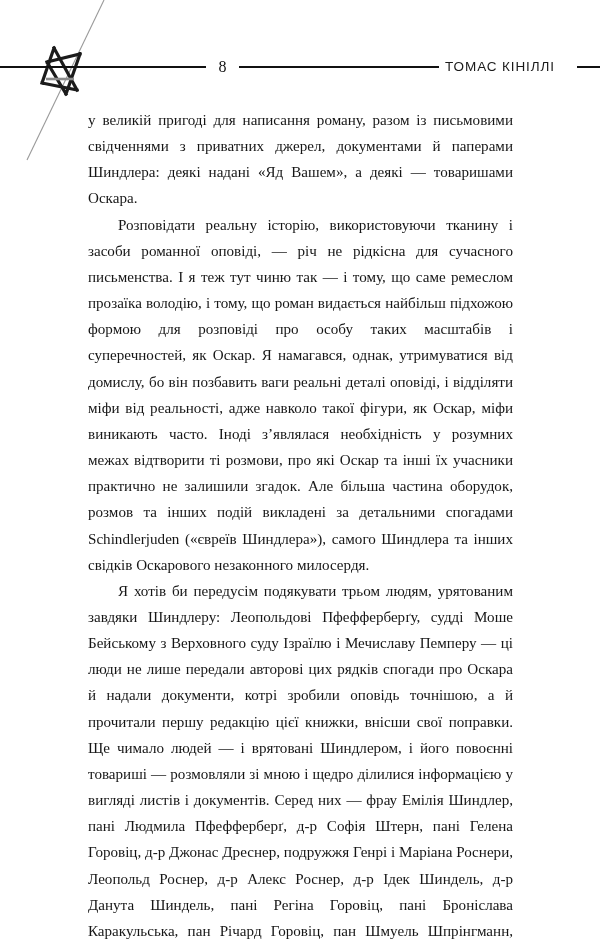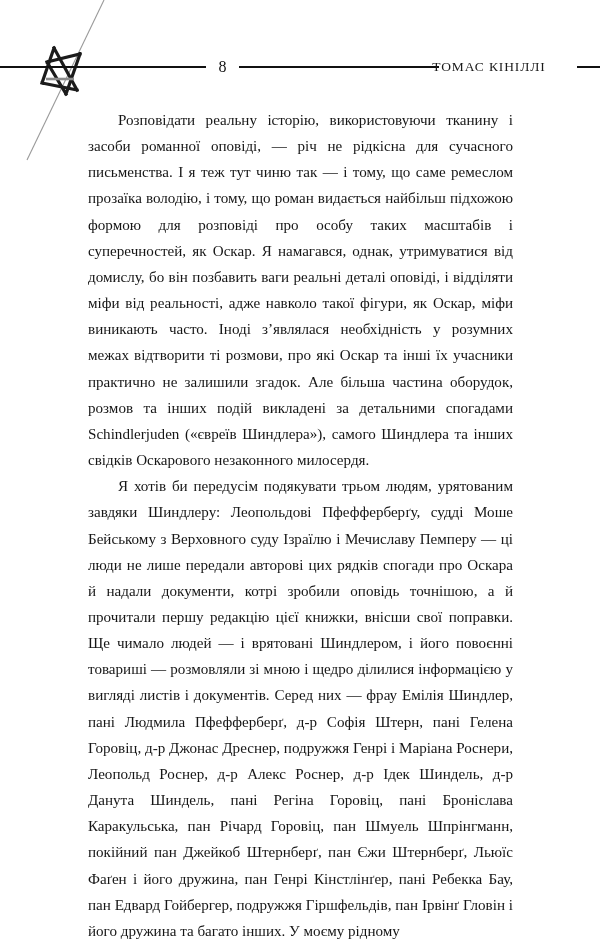--- a/index.html
+++ b/index.html
@@ -57,29 +57,29 @@
     top: 0px;
     width: 33px;
     text-align: center;
     font-size: 16px;
     line-height: 30px;
     color: #111111;
     font-family: "Liberation Serif", "DejaVu Serif", serif;
   }
   .running-title {
     position: absolute;
-    left: 420px;
+    left: 431px;
     top: 0px;
     width: 138px;
     text-align: center;
     font-size: 13.5px;
     line-height: 30px;
     letter-spacing: 0.9px;
     color: #1a1a1a;
-    font-family: Liberation Serif, serif;
+    font-family: Liberation Sans, sans-serif;
     white-space: nowrap;
   }
 
   
   .star {
     position: absolute;
     left: 32px;
     top: 40px;
     width: 70px;
     height: 66px;
@@ -127,17 +127,18 @@
 
   <div class="header">
     <div class="rule rule-left"></div>
     <div class="folio">8</div>
     <div class="rule rule-mid"></div>
     <div class="running-title">ТОМАС КІНІЛЛІ</div>
     <div class="rule rule-right"></div>
   </div>
 
   <div class="body-text">
+    <p class="no-indent">у великій пригоді для написання роману, разом із письмовими свідченнями з приватних джерел, документами й паперами Шиндлера: деякі надані «Яд Вашем», а деякі — товаришами Оскара.</p>
     <p>Розповідати реальну історію, використовуючи тканину і засоби романної оповіді, — річ не рідкісна для сучасного письменства. І я теж тут чиню так — і тому, що саме ремеслом прозаїка володію, і тому, що роман видається найбільш підхожою формою для розповіді про особу таких масштабів і суперечностей, як Оскар. Я намагався, однак, утримуватися від домислу, бо він позбавить ваги реальні деталі оповіді, і відділяти міфи від реальності, адже навколо такої фігури, як Оскар, міфи виникають часто. Іноді з’являлася необхідність у розумних межах відтворити ті розмови, про які Оскар та інші їх учасники практично не залишили згадок. Але більша частина оборудок, розмов та інших подій викладені за детальними спогадами Schindlerjuden («євреїв Шиндлера»), самого Шиндлера та інших свідків Оскарового незаконного милосердя.</p>
     <p>Я хотів би передусім подякувати трьом людям, урятованим завдяки Шиндлеру: Леопольдові Пфефферберґу, судді Моше Бейському з Верховного суду Ізраїлю і Мечиславу Пемперу — ці люди не лише передали авторові цих рядків спогади про Оскара й надали документи, котрі зробили оповідь точнішою, а й прочитали першу редакцію цієї книжки, внісши свої поправки. Ще чимало людей — і врятовані Шиндлером, і його повоєнні товариші — розмовляли зі мною і щедро ділилися інформацією у вигляді листів і документів. Серед них — фрау Емілія Шиндлер, пані Людмила Пфефферберґ, д-р Софія Штерн, пані Гелена Горовіц, д-р Джонас Дреснер, подружжя Генрі і Маріана Роснери, Леопольд Роснер, д-р Алекс Роснер, д-р Ідек Шиндель, д-р Данута Шиндель, пані Регіна Горовіц, пані Броніслава Каракульська, пан Річард Горовіц, пан Шмуель Шпрінгманн, покійний пан Джейкоб Штернберґ, пан Єжи Штернберґ, Льюїс Фаґен і його дружина, пан Генрі Кінстлінґер, пані Ребекка Бау, пан Едвард Гойбергер, подружжя Гіршфельдів, пан Ірвінґ Гловін і його дружина та багато інших. У моєму рідному</p>
   </div>
 
 </div>
 
 </body></html>

